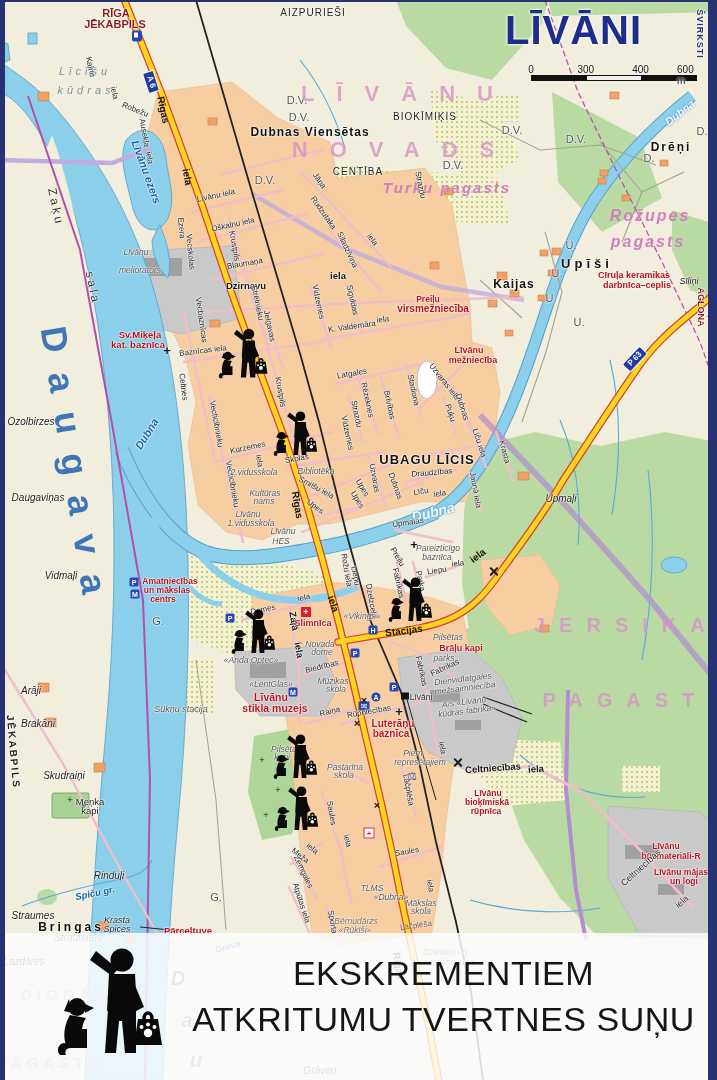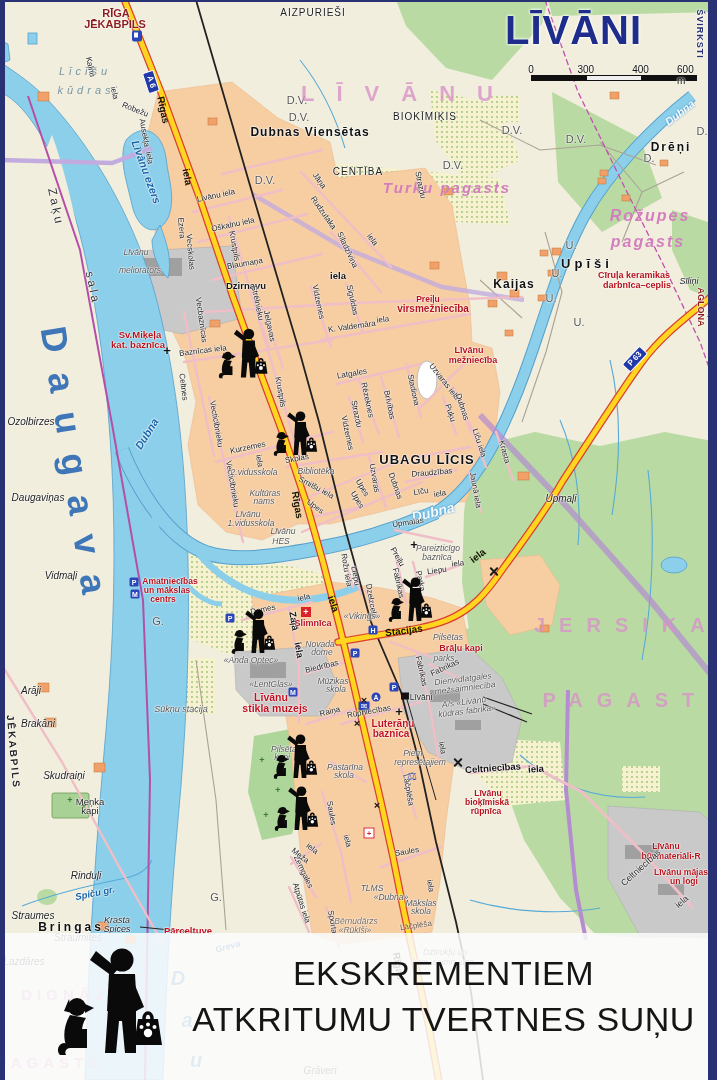--- a/index.html
+++ b/index.html
@@ -376,20 +376,21 @@
       <div class="lbl dv" style="left: 649px; top: 158px; transform: translate(-50%, -50%) rotate(0deg);">D.</div>
       <div class="lbl dv" style="left: 297px; top: 100px; transform: translate(-50%, -50%) rotate(0deg);">D.V.</div>
       <div class="lbl dv" style="left: 299px; top: 117px; transform: translate(-50%, -50%) rotate(0deg);">D.V.</div>
       <div class="lbl dv" style="left: 265px; top: 180px; transform: translate(-50%, -50%) rotate(0deg);">D.V.</div>
       <div class="lbl dv" style="left: 453px; top: 165px; transform: translate(-50%, -50%) rotate(0deg);">D.V.</div>
       <div class="lbl dv" style="left: 512px; top: 130px; transform: translate(-50%, -50%) rotate(0deg);">D.V.</div>
       <div class="lbl dv" style="left: 576px; top: 139px; transform: translate(-50%, -50%) rotate(0deg);">D.V.</div>
       <div class="lbl plb" style="left: 310px; top: 132px; transform: translate(-50%, -50%) rotate(0deg); font-size: 12px; letter-spacing: 1px;">Dubnas Viensētas</div>
       <div class="lbl cap" style="left: 425px; top: 117px; transform: translate(-50%, -50%) rotate(0deg);">BIOKĪMIĶIS</div>
       <div class="lbl dis" style="left: 408px; top: 94px; transform: translate(-50%, -50%) rotate(0deg); font-size: 22px; letter-spacing: 22px;">LĪVĀNU</div>
+      <div class="lbl dis" style="left: 404px; top: 150px; transform: translate(-50%, -50%) rotate(0deg); font-size: 22px; letter-spacing: 22px;">NOVADS</div>
       <div class="lbl cap" style="left: 358px; top: 172px; transform: translate(-50%, -50%) rotate(0deg);">CENTĪBA</div>
       <div class="lbl diss" style="left: 447px; top: 187px; transform: translate(-50%, -50%) rotate(0deg); font-size: 15px; letter-spacing: 2px;">Turku pagasts</div>
       <div class="lbl diss" style="left: 650px; top: 216px; transform: translate(-50%, -50%) rotate(0deg); font-size: 16px; letter-spacing: 2px;">Rožupes</div>
       <div class="lbl diss" style="left: 648px; top: 242px; transform: translate(-50%, -50%) rotate(0deg); font-size: 16px; letter-spacing: 2px;">pagasts</div>
       <div class="lbl plb" style="left: 587px; top: 263px; transform: translate(-50%, -50%) rotate(0deg); font-size: 13px; letter-spacing: 4px;">Upīši</div>
       <div class="lbl plb" style="left: 514px; top: 284px; transform: translate(-50%, -50%) rotate(0deg); font-size: 12px; letter-spacing: 1px;">Kaijas</div>
       <div class="lbl pr" style="left: 634px; top: 275px; transform: translate(-50%, -50%) rotate(0deg);">Cīruļa keramikas</div>
       <div class="lbl pr" style="left: 637px; top: 285px; transform: translate(-50%, -50%) rotate(0deg);">darbnīca–ceplis</div>
       <div class="lbl pli" style="left: 689px; top: 281px; transform: translate(-50%, -50%) rotate(0deg); font-size: 9px;">Sīliņi</div>
       <div class="lbl dir" style="left: 700px; top: 307px; transform: translate(-50%, -50%) rotate(90deg); font-size: 9px;">AGLONA</div>
@@ -566,21 +567,21 @@
       <div class="lbl dis" style="left: 640px; top: 625px; transform: translate(-50%, -50%) rotate(0deg); font-size: 20px; letter-spacing: 14px;">JERSIKAS</div>
       <div class="lbl dis" style="left: 639px; top: 700px; transform: translate(-50%, -50%) rotate(0deg); font-size: 20px; letter-spacing: 14px;">PAGASTS</div>
       <div class="lbl pli" style="left: 561px; top: 499px; transform: translate(-50%, -50%) rotate(0deg);">Upmaļi</div>
       <div class="lbl sh" style="left: 635px; top: 359px; transform: translate(-50%, -50%) rotate(-47deg);">P 63</div>
       <div class="lbl pli" style="left: 31px; top: 691px; transform: translate(-50%, -50%) rotate(0deg);">Arāji</div>
       <div class="lbl pli" style="left: 38px; top: 724px; transform: translate(-50%, -50%) rotate(0deg);">Brakāni</div>
       <div class="lbl dirb" style="left: 13px; top: 752px; transform: translate(-50%, -50%) rotate(85deg);">JĒKABPILS</div>
       <div class="lbl pli" style="left: 64px; top: 776px; transform: translate(-50%, -50%) rotate(0deg);">Skudraiņi</div>
       <div class="lbl pl" style="left: 90px; top: 802px; transform: translate(-50%, -50%) rotate(0deg);">Meņka</div>
       <div class="lbl pl" style="left: 90px; top: 811px; transform: translate(-50%, -50%) rotate(0deg);">kapi</div>
-      <div class="lbl pli" style="left: 86px; top: 876px; transform: translate(-50%, -50%) rotate(0deg);">Rinduļi</div>
+      <div class="lbl pli" style="left: 109px; top: 876px; transform: translate(-50%, -50%) rotate(0deg);">Rinduļi</div>
       <div class="lbl wa" style="left: 95px; top: 893px; transform: translate(-50%, -50%) rotate(-12deg); font-size: 9.5px;">Spiču gr.</div>
       <div class="lbl pli" style="left: 33px; top: 916px; transform: translate(-50%, -50%) rotate(0deg);">Straumes</div>
       <div class="lbl plb" style="left: 71px; top: 927px; transform: translate(-50%, -50%) rotate(0deg); font-size: 12px; letter-spacing: 3px;">Bringas</div>
       <div class="lbl pli" style="left: 117px; top: 920px; transform: translate(-50%, -50%) rotate(0deg); font-size: 9px;">Krasta</div>
       <div class="lbl pli" style="left: 117px; top: 929px; transform: translate(-50%, -50%) rotate(0deg); font-size: 9px;">Spices</div>
       <div class="lbl pli" style="left: 78px; top: 938px; transform: translate(-50%, -50%) rotate(0deg); opacity: 0.8;">Straumītes</div>
       <div class="lbl dv" style="left: 216px; top: 897px; transform: translate(-50%, -50%) rotate(0deg);">G.</div>
       <div class="lbl prb" style="left: 188px; top: 931px; transform: translate(-50%, -50%) rotate(0deg); font-size: 9.5px;">Pārceltuve</div>
       <div class="lbl pli" style="left: 31px; top: 422px; transform: translate(-50%, -50%) rotate(0deg);">Ozolbirzes</div>
       <div class="lbl pli" style="left: 38px; top: 498px; transform: translate(-50%, -50%) rotate(0deg);">Daugaviņas</div>

